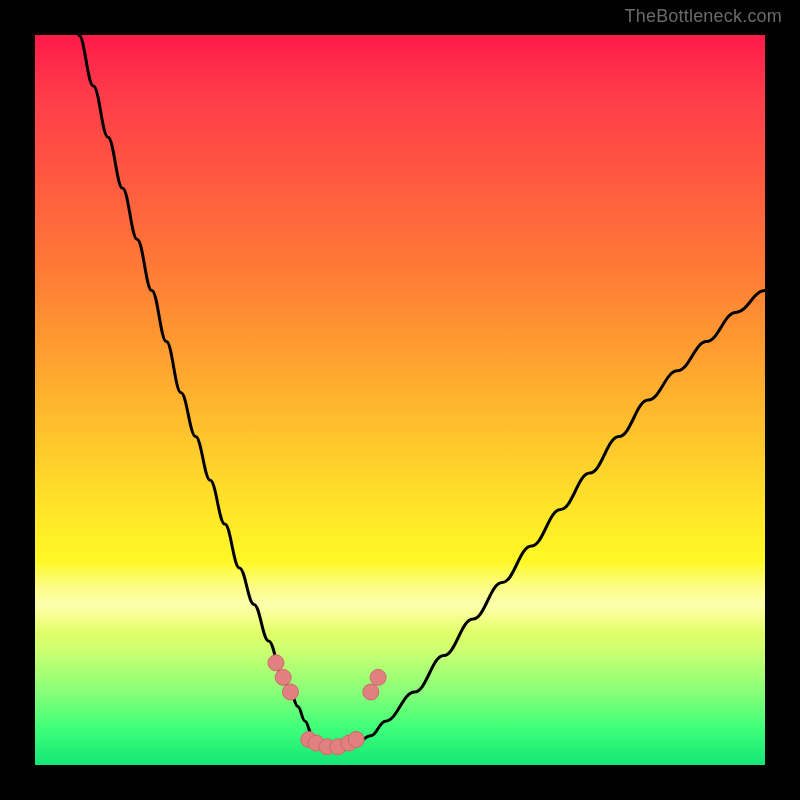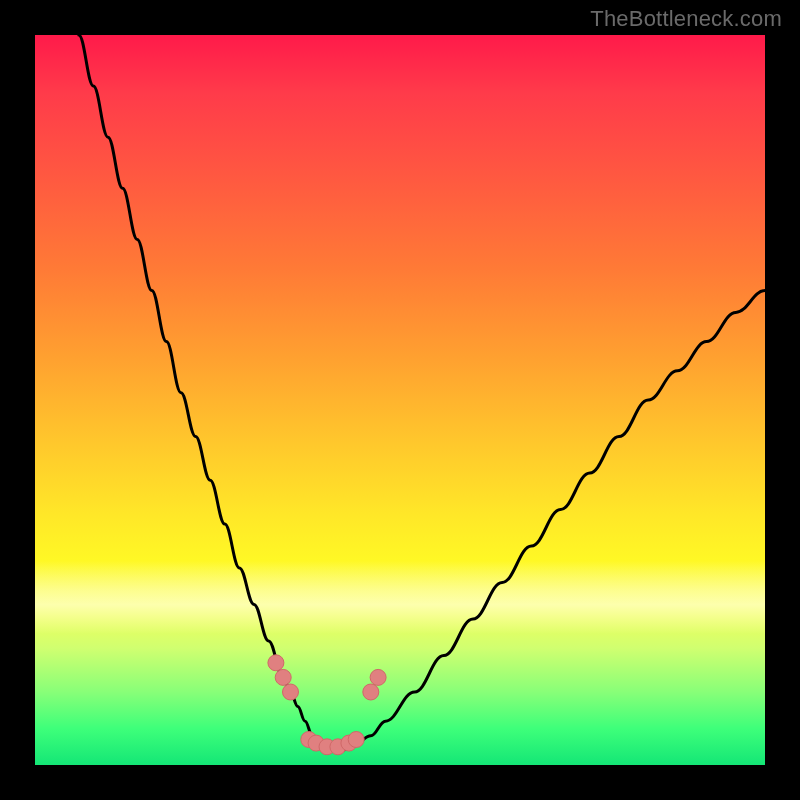--- a/index.html
+++ b/index.html
@@ -55,21 +55,21 @@
       rgba(255,255,210,0.7) 60%,
       rgba(255,255,200,0.0) 100%
     );
     pointer-events: none;
   }
   .watermark {
     position: absolute;
     top: 6px;
     right: 18px;
     color: #6a6a6a;
-    font-size: 22px;
+    font-size: 18px;
     font-weight: 500;
     letter-spacing: 0.2px;
     user-select: none;
   }
   svg.curve {
     position: absolute;
     top: 0;
     left: 0;
     width: 730px;
     height: 730px;

